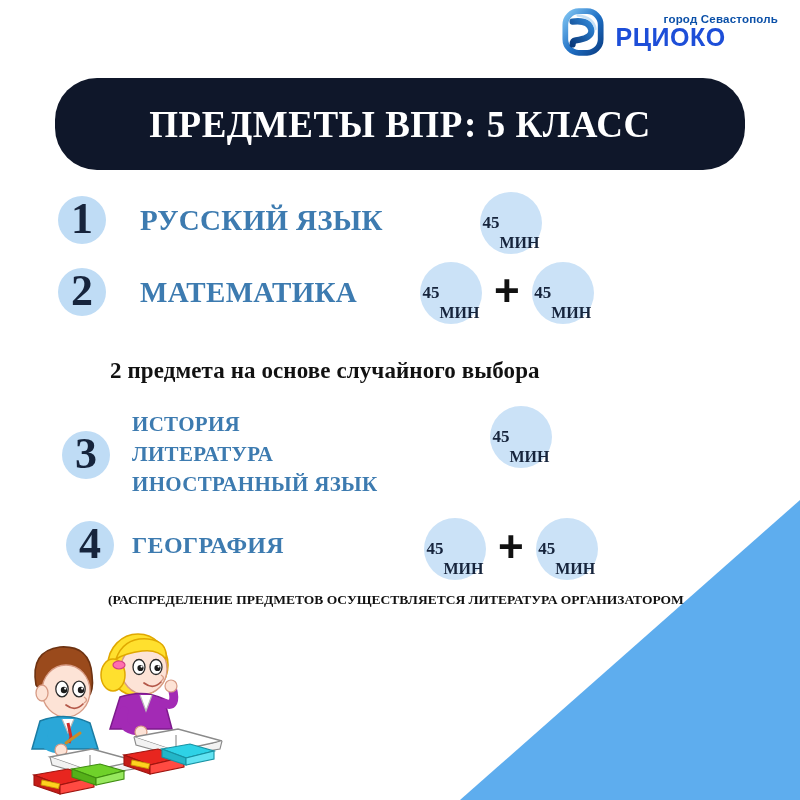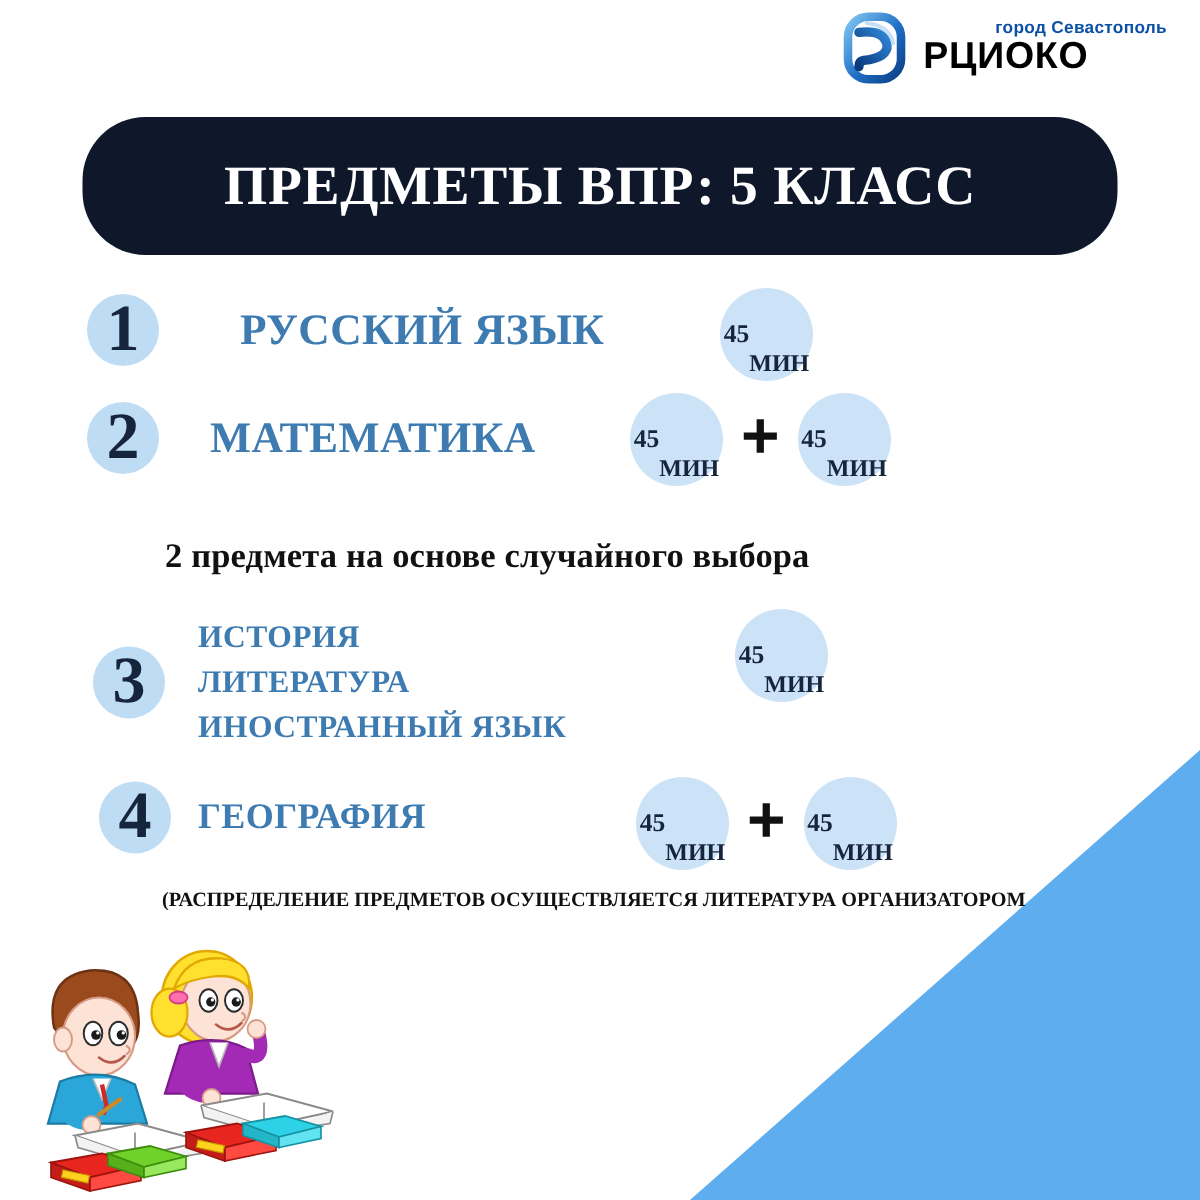--- a/index.html
+++ b/index.html
@@ -27,21 +27,21 @@
   }
   .logo-mark{width:52px;height:52px;flex:0 0 auto;}
   .logo-text{display:flex;flex-direction:column;align-items:flex-start;line-height:1;}
   .logo-city{
     font-family:"Liberation Sans", sans-serif;
     font-size:11.5px;font-weight:bold;color:#0b50a8;
     letter-spacing:.2px;margin-bottom:1px;padding-left:48px;
   }
   .logo-name{
     font-family:"Liberation Sans", sans-serif;
-    font-size:25px;font-weight:bold;color:#000000;
+    font-size:25px;font-weight:bold;color:#1d4ed8;
     letter-spacing:.5px;line-height:.95;
   }
 
   
   .title-banner{
     position:absolute;left:55px;top:78px;
     width:690px;height:92px;
     background:#0f172a;
     border-radius:42px;
     display:flex;align-items:center;justify-content:center;
@@ -141,21 +141,21 @@
   </div>
 
   <div class="title-banner">
     <div class="title-text">ПРЕДМЕТЫ ВПР: 5 КЛАСС</div>
   </div>
 
   <div class="row" style="left:58px; top:196px;">
     <div class="num-badge">
       <span class="num">1</span>
     </div>
-    <div class="subject" style="margin-left:54px;">РУССКИЙ ЯЗЫК</div>
+    <div class="subject" style="margin-left:34px;">РУССКИЙ ЯЗЫК</div>
   </div>
   <div class="time-group" style="left:480px; top:192px;">
     <div class="time-circle">
       <span class="tval">45</span>
       <span class="tunit">МИН</span>
     </div>
   </div>
 
   <div class="row" style="left:58px; top:268px;">
     <div class="num-badge">

